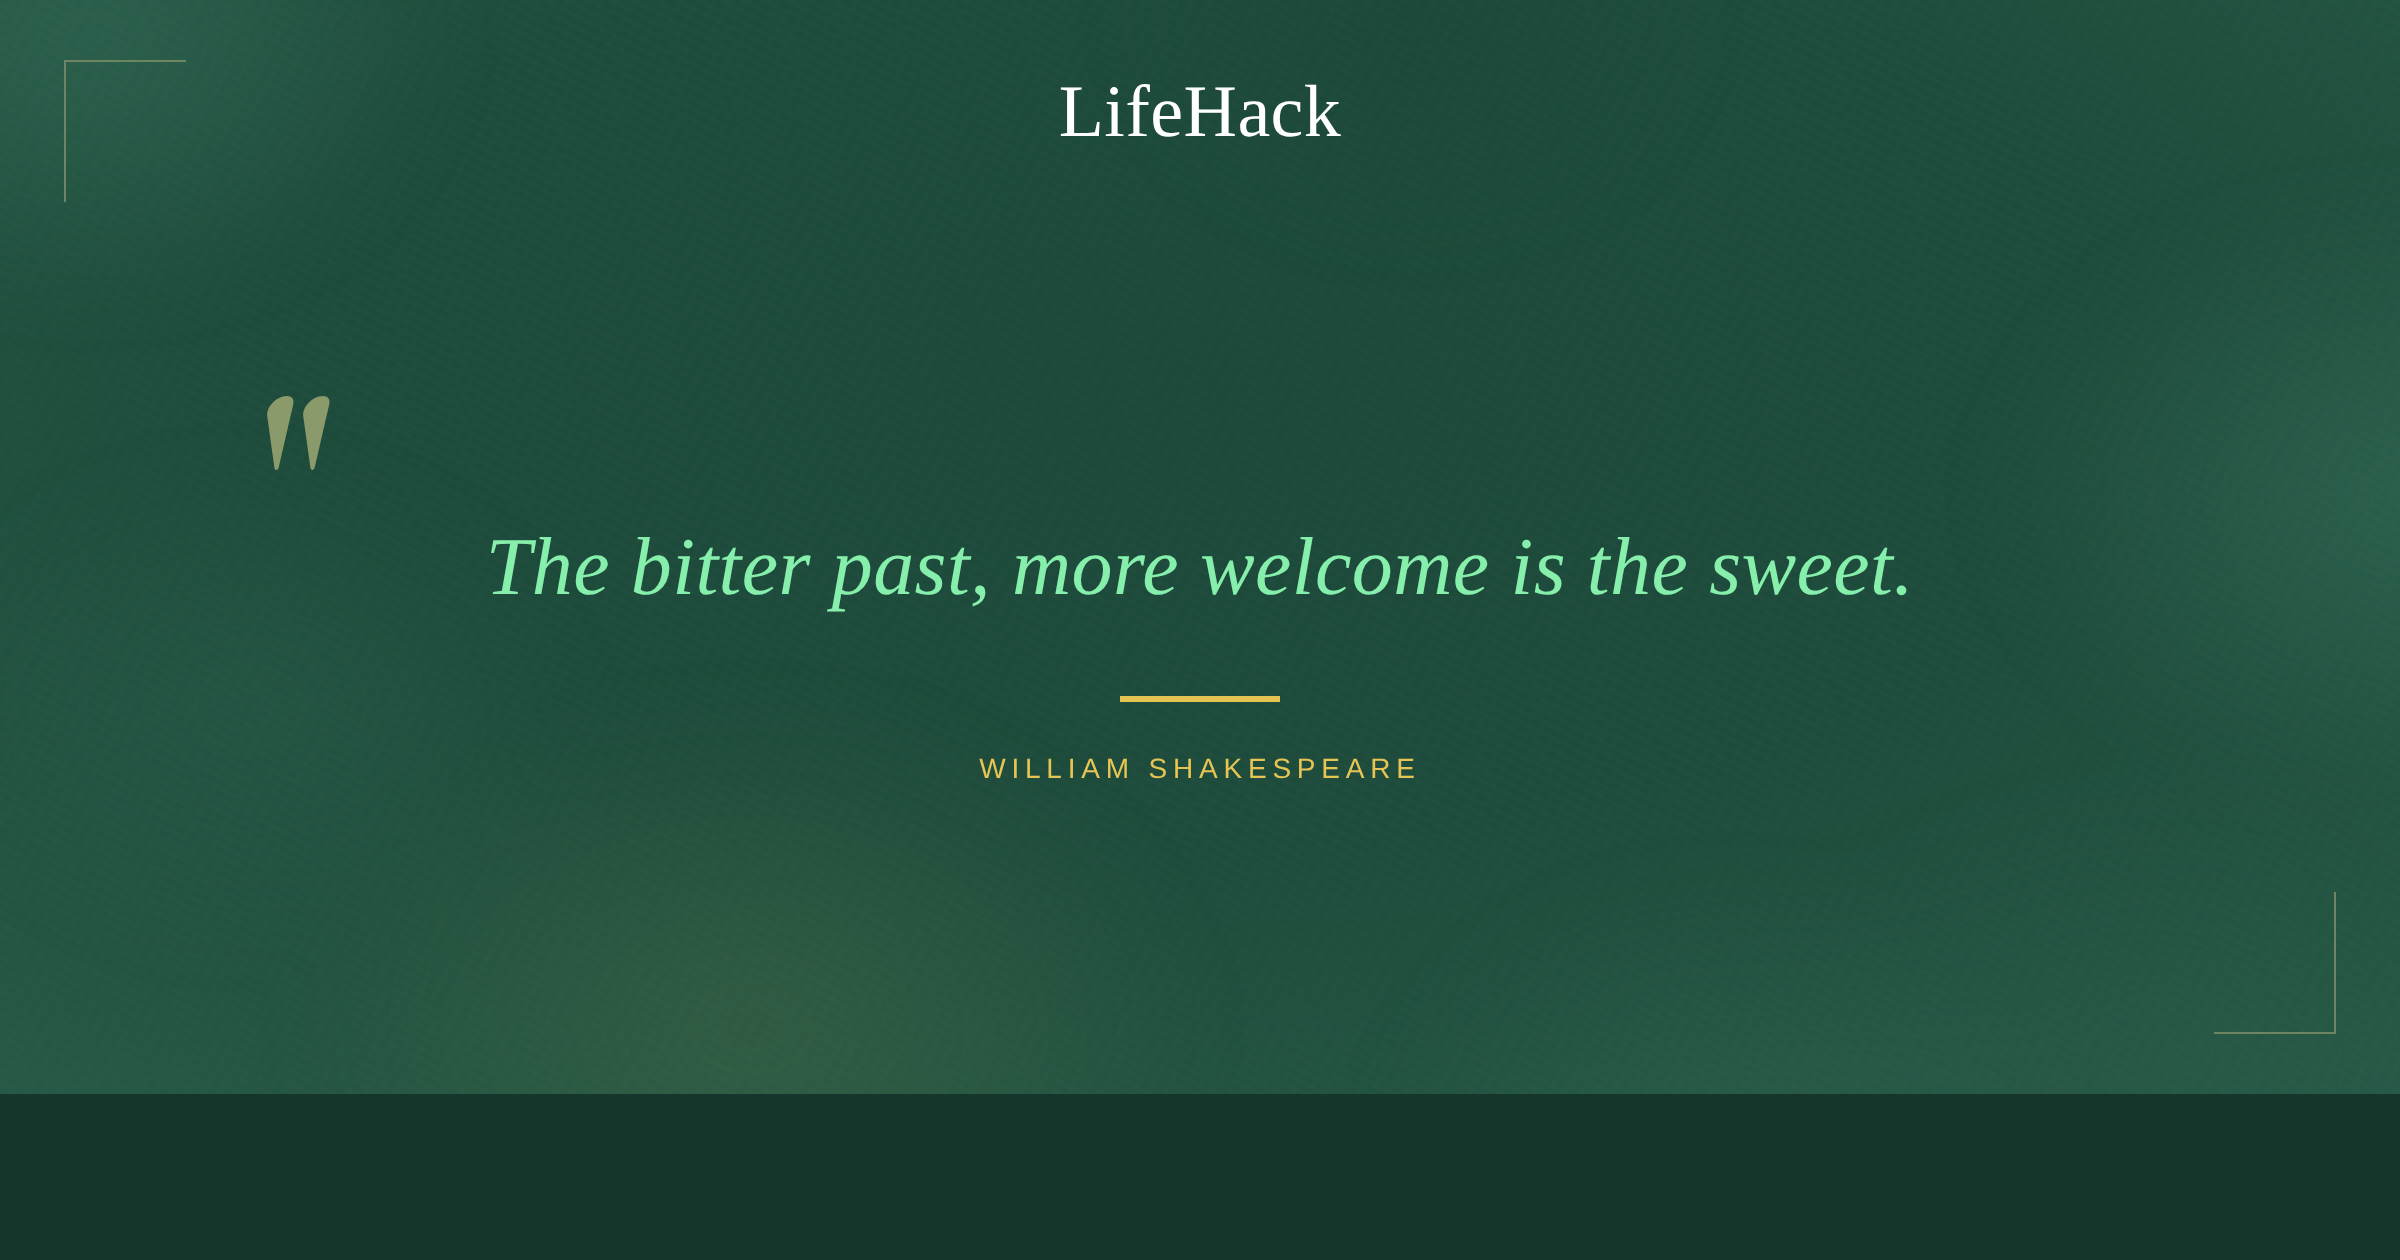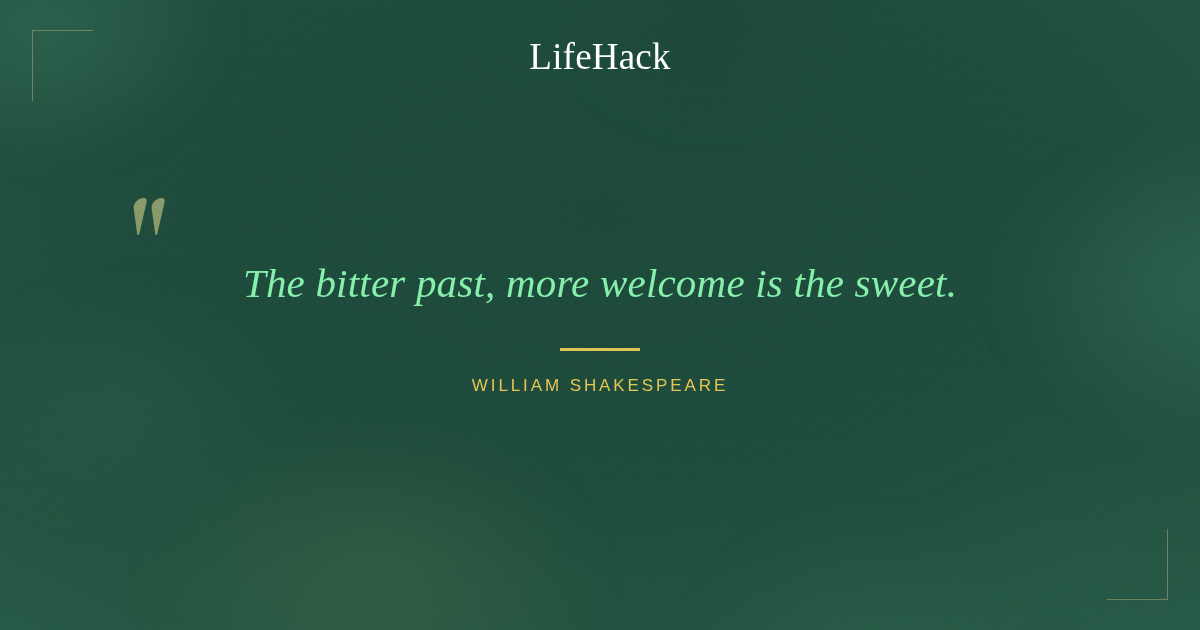--- a/index.html
+++ b/index.html
@@ -4,21 +4,21 @@
 <style>
   html, body {
     margin: 0;
     padding: 0;
     background: #14362b;
   }
 
   .card {
     position: relative;
     width: 1200px;
-    height: 630px;
+    height: 547px;
     overflow: hidden;
     background-color: #20503f;
     font-family: "Liberation Sans", sans-serif;
     -webkit-font-smoothing: antialiased;
   }
 
   
   .bg-base {
     position: absolute;
     inset: 0;
@@ -110,21 +110,21 @@
   }
   .divider {
     width: 80px;
     height: 3px;
     margin: 38px auto 0 auto;
     background: #e3c352;
   }
   .author {
     margin-top: 25px;
     font-family: "Liberation Sans", sans-serif;
-    font-size: 17px;
+    font-size: 14px;
     font-weight: 500;
     color: #e6c554;
     letter-spacing: 2.9px;
     text-transform: uppercase;
   }
 </style>
 </head>
 <body>
 
 <div class="card">

